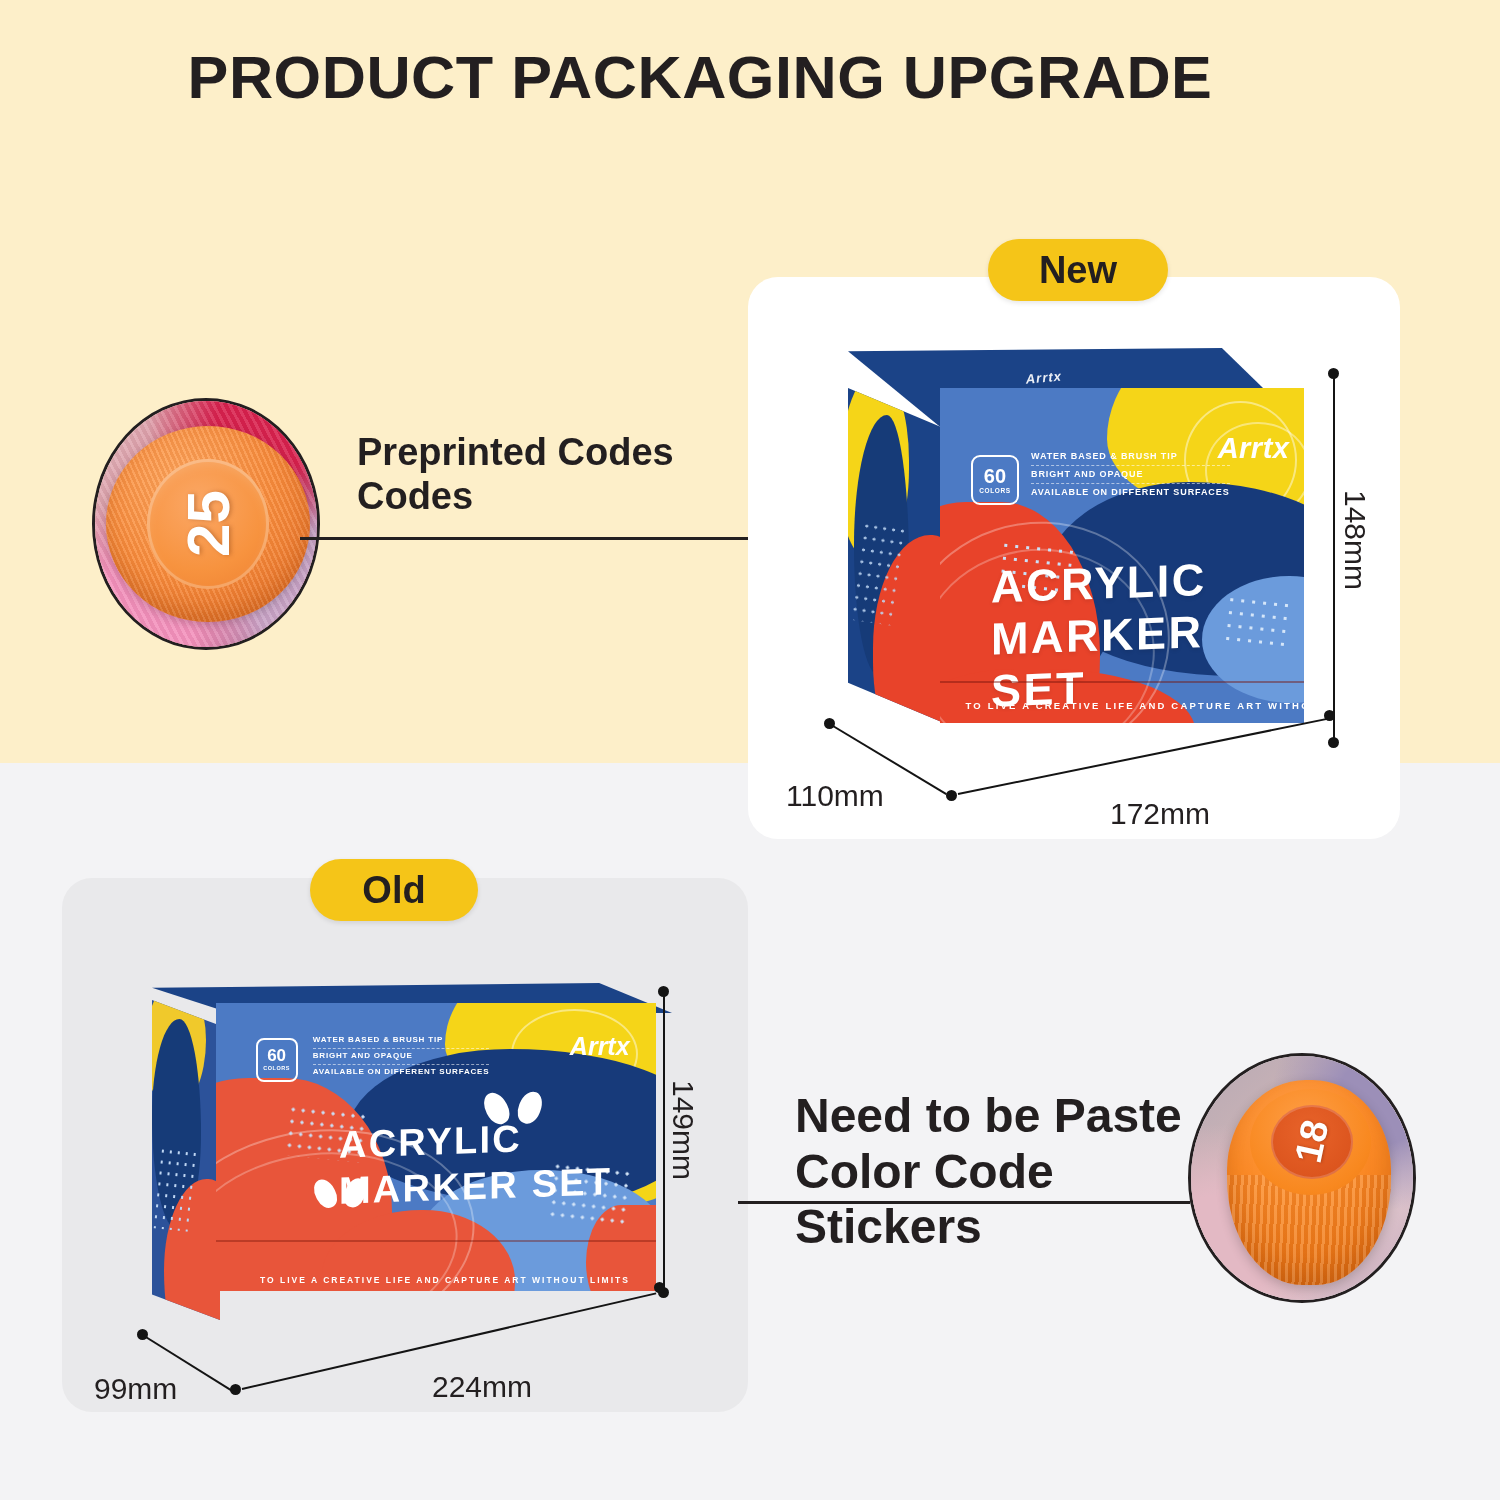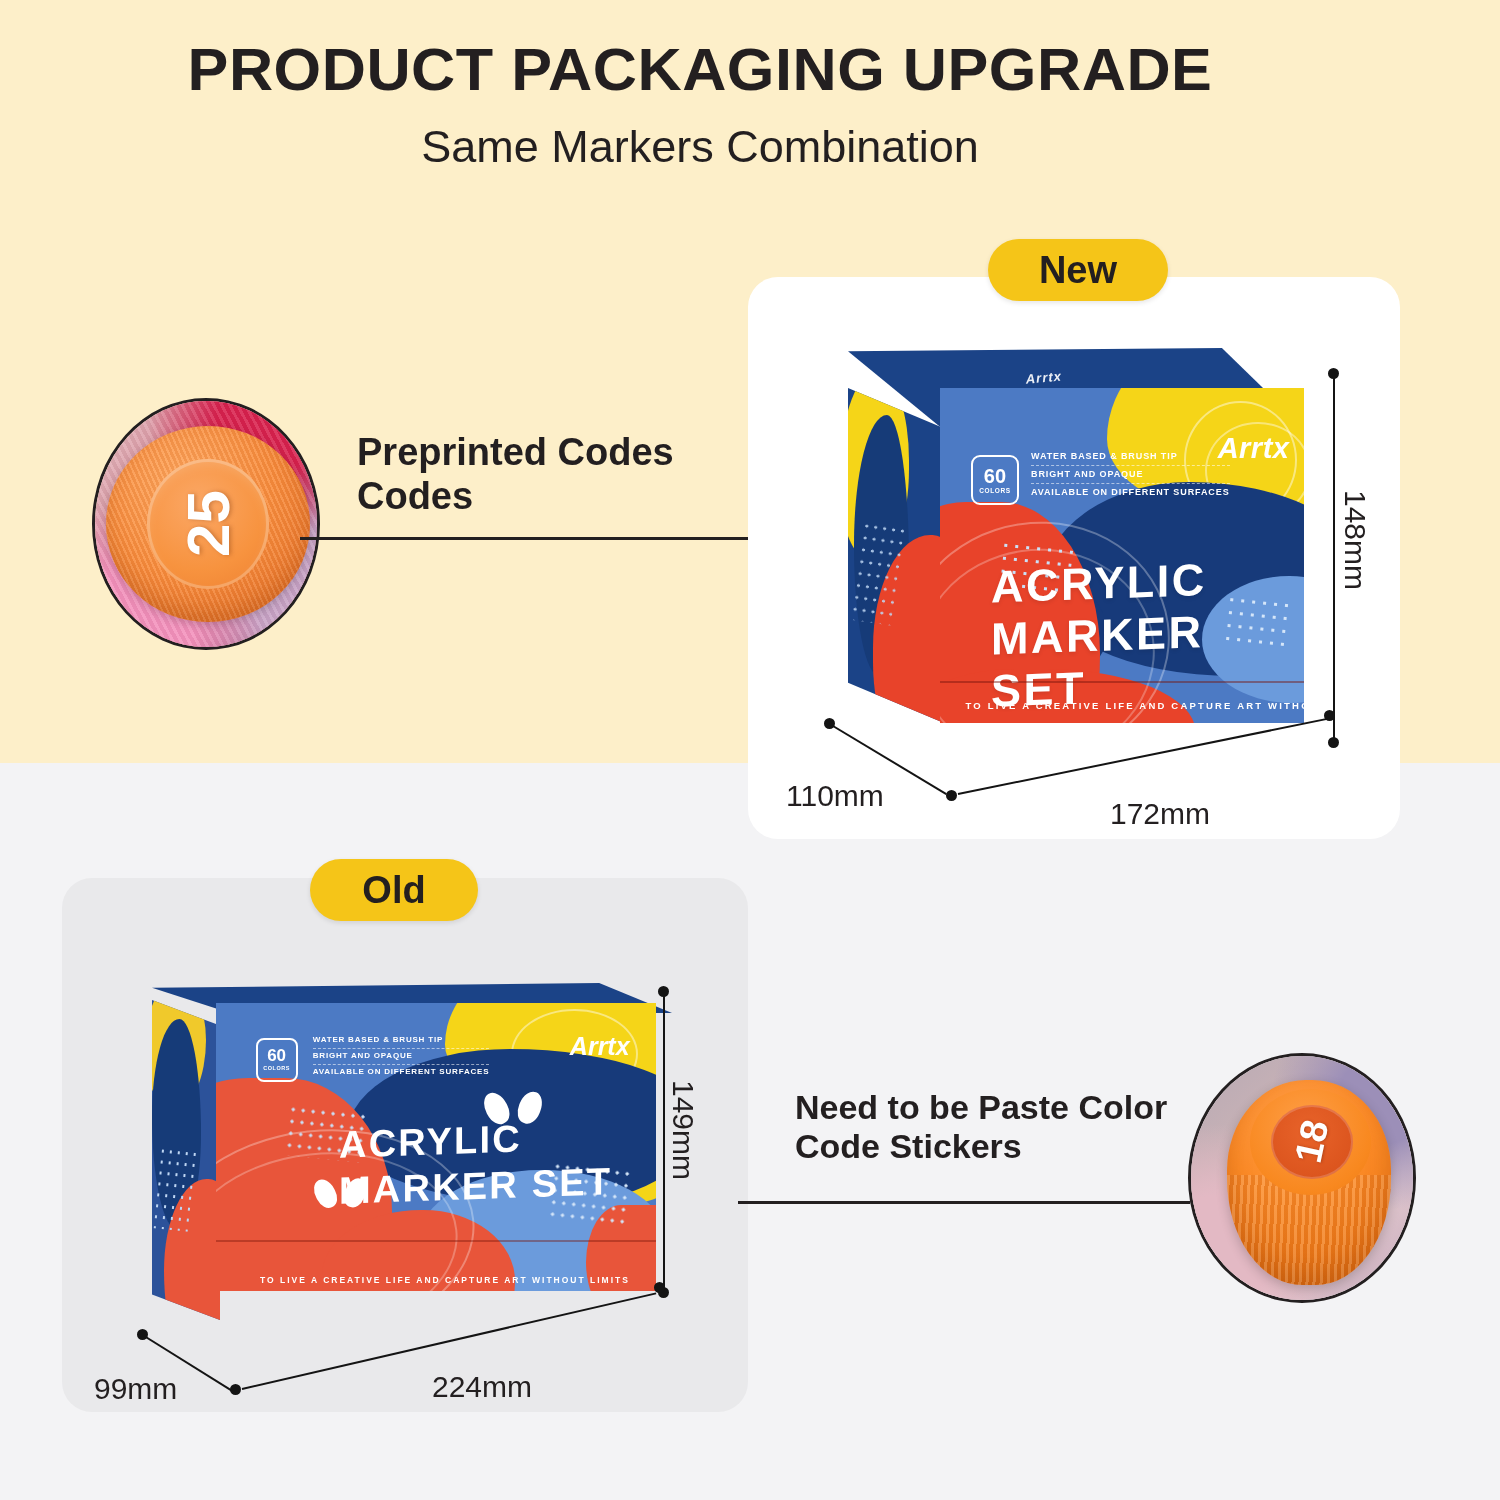--- a/index.html
+++ b/index.html
@@ -5,21 +5,21 @@
   html,body{margin:0;padding:0;}
   body{
     width:1500px;height:1500px;position:relative;overflow:hidden;
     font-family:"Liberation Sans","DejaVu Sans",sans-serif;
     background:#F4F4F6;
   }
   .bg-cream{position:absolute;left:0;top:0;width:1500px;height:763px;background:#FDEFC9;}
   .bg-gray{position:absolute;left:0;top:763px;width:1500px;height:737px;background:#F3F3F5;}
 
   
-  .hdr{position:absolute;left:0;top:38px;width:1400px;text-align:center;}
+  .hdr{position:absolute;left:0;top:46px;width:1400px;text-align:center;}
   .hdr-title{
     font-size:60px;font-weight:bold;color:#231F20;letter-spacing:.5px;
     line-height:1.06;margin:0;
     font-family:"Liberation Sans","DejaVu Sans",sans-serif;
     transform:scaleX(1.02);
   }
   .hdr-sub{
     font-size:45px;color:#231F20;margin:20px 0 0 0;line-height:1.1;font-weight:400;
   }
 
@@ -38,21 +38,21 @@
     position:absolute;border-radius:40px;background:#F5C518;
     color:#231F20;font-weight:bold;display:flex;align-items:center;
     justify-content:center;box-shadow:0 2px 5px rgba(0,0,0,.10);
   }
   .badge-new{left:988px;top:239px;width:180px;height:62px;font-size:38px;}
   .badge-old{left:310px;top:859px;width:168px;height:62px;font-size:38px;}
 
   
   .callout-label{position:absolute;color:#231F20;font-weight:bold;line-height:1.16;}
   .co-left{left:357px;top:430px;font-size:38px;width:330px;}
-  .co-right{left:795px;top:1088px;font-size:34px;width:400px;}
+  .co-right{left:795px;top:1088px;font-size:48px;width:400px;}
   .conn{position:absolute;background:#231F20;height:3px;}
   .conn-top{left:300px;top:537px;width:448px;}
   .conn-bot{left:738px;top:1201px;width:452px;}
 
   
   .capwrap{position:absolute;border-radius:50%;overflow:hidden;border:3px solid #231F20;}
   .cap-25{left:92px;top:398px;width:222px;height:246px;}
   .cap-18{left:1188px;top:1053px;width:222px;height:244px;}
   .cap-bg{position:absolute;inset:0;}
   .cap25-bg{
@@ -376,21 +376,20 @@
   .vert{transform:rotate(90deg);transform-origin:left top;white-space:nowrap;}
 </style>
 </head>
 <body>
 
 <div class="bg-cream"></div>
 <div class="bg-gray"></div>
 
 <div class="hdr">
   <div class="hdr-title">PRODUCT PACKAGING UPGRADE</div>
-  <div class="hdr-sub">Same Markers Combination</div>
 </div>
 
 <div class="panel-new"></div>
 
 <div class="badge badge-new">
   <span>New</span>
 </div>
 
 <div class="face nb-top">
   <span class="logo">Arrtx</span>

